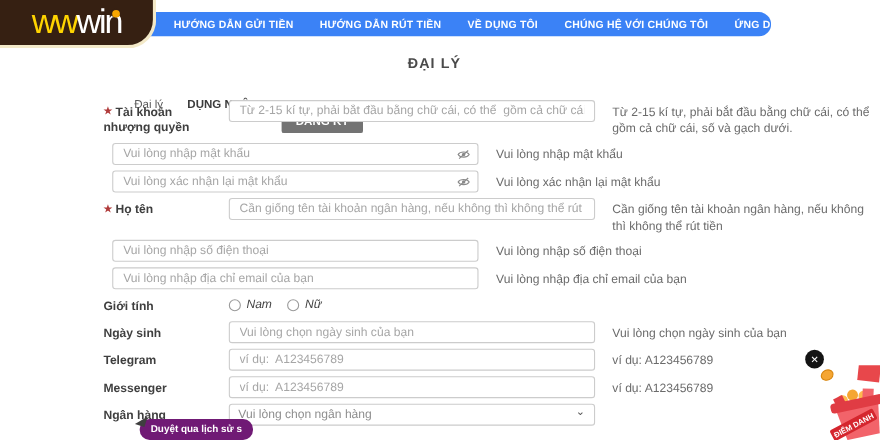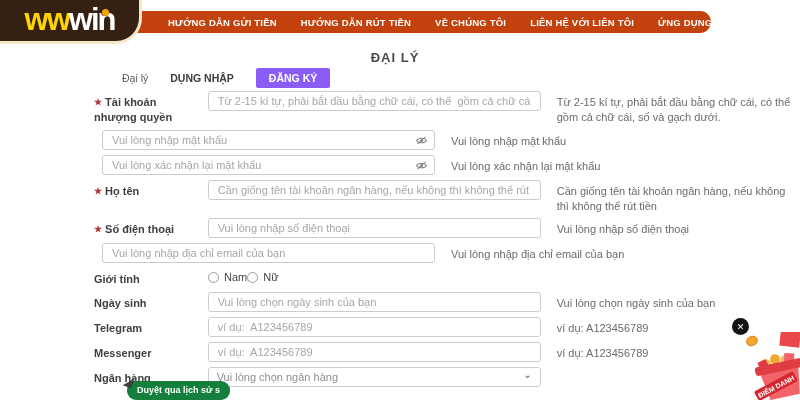--- a/index.html
+++ b/index.html
@@ -1,88 +1,88 @@
 <!DOCTYPE html>
 <html><head>
 <meta charset="utf-8">
 <style>
   * { margin:0; padding:0; box-sizing:border-box; }
   html,body { width:800px; height:400px; overflow:hidden; background:#fff;
     font-family:"Liberation Sans", sans-serif; }
   .stage { position:relative; width:800px; height:400px; }
 
   
-  .navbar { position:absolute; left:128px; top:11px; width:583px; height:22px;
-    background:#c2410c; border-radius:0 11px 11px 0; display:flex; align-items:center;
+  .navbar { position:absolute; left:118px; top:11px; width:583px; height:22px;
+    background:#3b82f6; border-radius:0 11px 11px 0; display:flex; align-items:center;
     padding-left:40px; gap:24px; }
   .nav-item { color:#fff; font-size:9.5px; font-weight:bold; letter-spacing:.2px;
     white-space:nowrap; cursor:pointer; }
   .logo { position:absolute; left:0; top:0; width:142px; height:44px; background:#362012;
     border-bottom-right-radius:26px; border-bottom:3px solid #f3e9c8; border-right:3px solid #f3e9c8;
     display:flex; align-items:center; justify-content:center; z-index:5; }
-  .logo-text { font-size:31px; font-weight:bold; letter-spacing:-2px; line-height:1; position:relative; top:-1px;}
+  .logo-text { font-size:31px; font-weight:normal; letter-spacing:-2px; line-height:1; position:relative; top:-1px;}
   .logo-yellow { color:#ffd400; }
   .logo-white  { color:#ffffff; }
   .logo-idot { position:absolute; left:101px; top:8px; width:8px; height:8px; border-radius:50%;
     background:#362012; z-index:6; display:flex; align-items:center; justify-content:center; }
   .logo-idot::after { content:""; width:7px; height:7px; border-radius:50%; background:#f7a600; }
 
   
   .page-title { position:absolute; top:50px; left:0; width:790px; text-align:center;
     font-size:13px; font-weight:bold; color:#4a4a4a; letter-spacing:1px; }
   .tabs { position:absolute; top:68px; left:122px; display:flex; align-items:center; gap:22px; }
   .tab { font-size:10.5px; color:#5b5b5b; cursor:pointer; white-space:nowrap; }
   .tab.strong { color:#3c3c3c; font-weight:bold; }
-  .tab.active { background:#8b5cf6; color:#fff; font-weight:bold; padding:4px 13px; border-radius:2px; }
+  .tab.active { background:#737373; color:#fff; font-weight:bold; padding:4px 13px; border-radius:2px;margin-top:33px; }
 
   
   .form { position:absolute; top:91px; left:94px; width:700px; }
   .row { display:flex; align-items:flex-start; margin-bottom:5px; }
   .lbl { width:106px; text-align:left; font-size:11px; font-weight:bold; color:#3f3f3f;
     line-height:1.3; padding-top:4px; }
   .star { color:#b03a3a; font-size:9px; margin-right:3px; position:relative; top:-1px; }
   .ctrl { position:relative; margin-left:8px; width:333px; }
   .ctrl input { width:333px; height:20px; border:1px solid #ccc; border-radius:3px;
     padding:0 26px 0 9px; font-size:11px; color:#333; outline:none;
     font-family:"Liberation Sans", sans-serif; }
   .ctrl input.noicon { padding-right:9px; }
   .ctrl input::placeholder { color:#a6a6a6; opacity:1; }
   .eye { position:absolute; right:7px; top:5px; width:13px; height:11px; cursor:pointer; }
   .selectbox { width:333px; height:20px; border:1px solid #ccc; border-radius:3px;
     display:flex; align-items:center; justify-content:space-between; padding:0 8px;
     font-size:11px; color:#8e8e8e; cursor:pointer; background:#fff; }
   .chev { color:#555; font-size:10px; line-height:1; margin-top:-3px; }
   .hint { margin-left:16px; width:238px; font-size:11px; color:#6b6b6b; line-height:1.35;
     padding-top:4px; }
-  .radios { display:flex; align-items:center; margin-left:8px; padding-top:3px; }
+  .radios { display:flex; align-items:center; gap:14px; margin-left:8px; padding-top:3px;font-style:italic; }
   .radio-opt { display:flex; align-items:center; gap:5px; font-size:11px; color:#444; cursor:pointer; }
   .radio-circle { width:11px; height:11px; border:1px solid #9a9a9a; border-radius:50%; background:#fff; }
 
   
-  .tooltip { position:absolute; left:127px; top:381px; background:#15803d; color:#fff;
+  .tooltip { position:absolute; left:127px; top:381px; background:#701a75; color:#fff;
     font-size:9px; font-weight:bold; padding:4px 10px 5px; border-radius:9px; z-index:8;
     white-space:nowrap; }
   .tooltip::before { content:""; position:absolute; left:-3px; top:-4px; width:0; height:0;
     border-left:9px solid transparent; border-bottom:10px solid #3f3f3f;
     transform:rotate(18deg); }
   .close-btn { position:absolute; left:732px; top:318px; width:17px; height:17px; border-radius:50%;
     background:#141414; color:#fff; display:flex; align-items:center; justify-content:center;
     font-size:9px; cursor:pointer; z-index:9; }
   .promo { position:absolute; right:-6px; bottom:-6px; width:62px; height:74px; z-index:7; cursor:pointer; }
 </style>
 </head>
 <body>
 
 <div class="stage">
 
   <div class="navbar">
     <span class="nav-item">HƯỚNG DẪN GỬI TIỀN</span>
     <span class="nav-item">HƯỚNG DẪN RÚT TIỀN</span>
-    <span class="nav-item">VỀ CHÚNG TÔI</span>
-    <span class="nav-item">LIÊN HỆ VỚI LIÊN TÔI</span>
+    <span class="nav-item">VỀ DỤNG TÔI</span>
+    <span class="nav-item">CHÚNG HỆ VỚI CHÚNG TÔI</span>
     <span class="nav-item">ỨNG DỤNG ĐIỆN THOẠI DI ĐỘNG</span>
   </div>
   <div class="logo">
     <span class="logo-text"><span class="logo-yellow">ww</span><span class="logo-white">win</span></span>
     <span class="logo-idot"></span>
   </div>
 
   <div class="page-title">ĐẠI LÝ</div>
   <div class="tabs">
     <span class="tab">Đại lý</span>
@@ -122,21 +122,20 @@
       <div class="hint">Vui lòng xác nhận lại mật khẩu</div>
     </div>
 
     <div class="row">
       <div class="lbl"><span class="star">★</span><span>Họ tên</span></div>
       <div class="ctrl"><input class="noicon" type="text" placeholder="Cần giống tên tài khoản ngân hàng, nếu không thì không thể rút tiền" style=""></div>
       <div class="hint">Cần giống tên tài khoản ngân hàng, nếu không thì không thể rút tiền</div>
     </div>
 
     <div class="row">
-      <div class="lbl"><span class="star">★</span><span>Số điện thoại</span></div>
       <div class="ctrl"><input class="noicon" type="text" placeholder="Vui lòng nhập số điện thoại" style=""></div>
       <div class="hint">Vui lòng nhập số điện thoại</div>
     </div>
 
     <div class="row">
       <div class="ctrl"><input class="noicon" type="text" placeholder="Vui lòng nhập địa chỉ email của bạn" style=""></div>
       <div class="hint">Vui lòng nhập địa chỉ email của bạn</div>
     </div>
 
     <div class="row">

